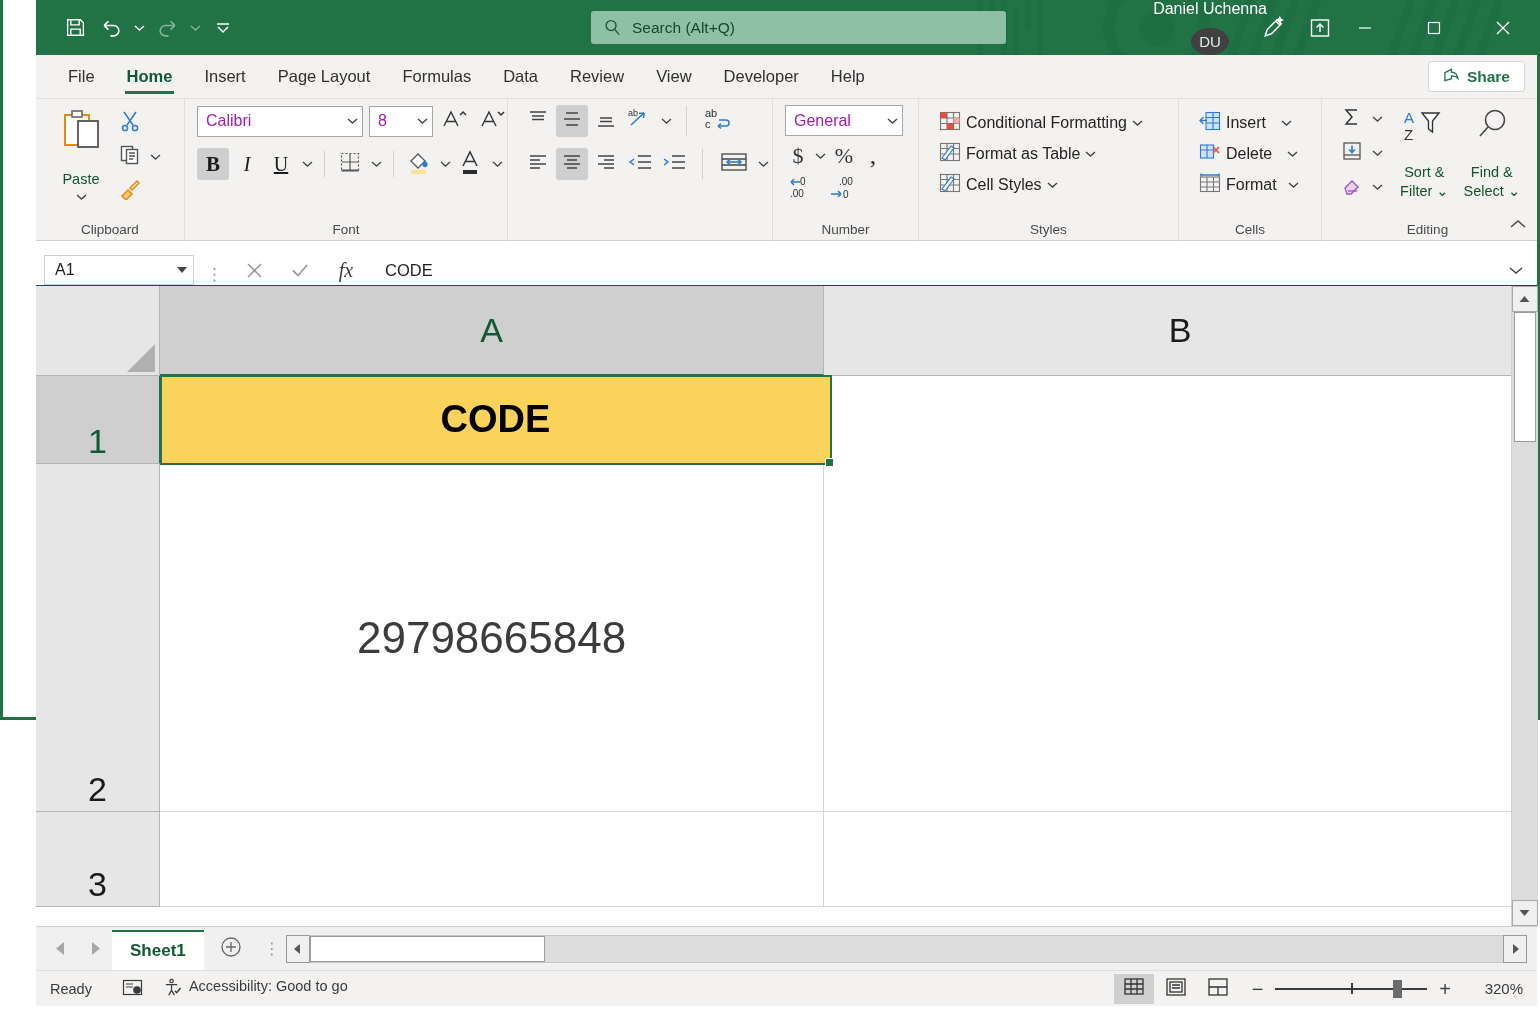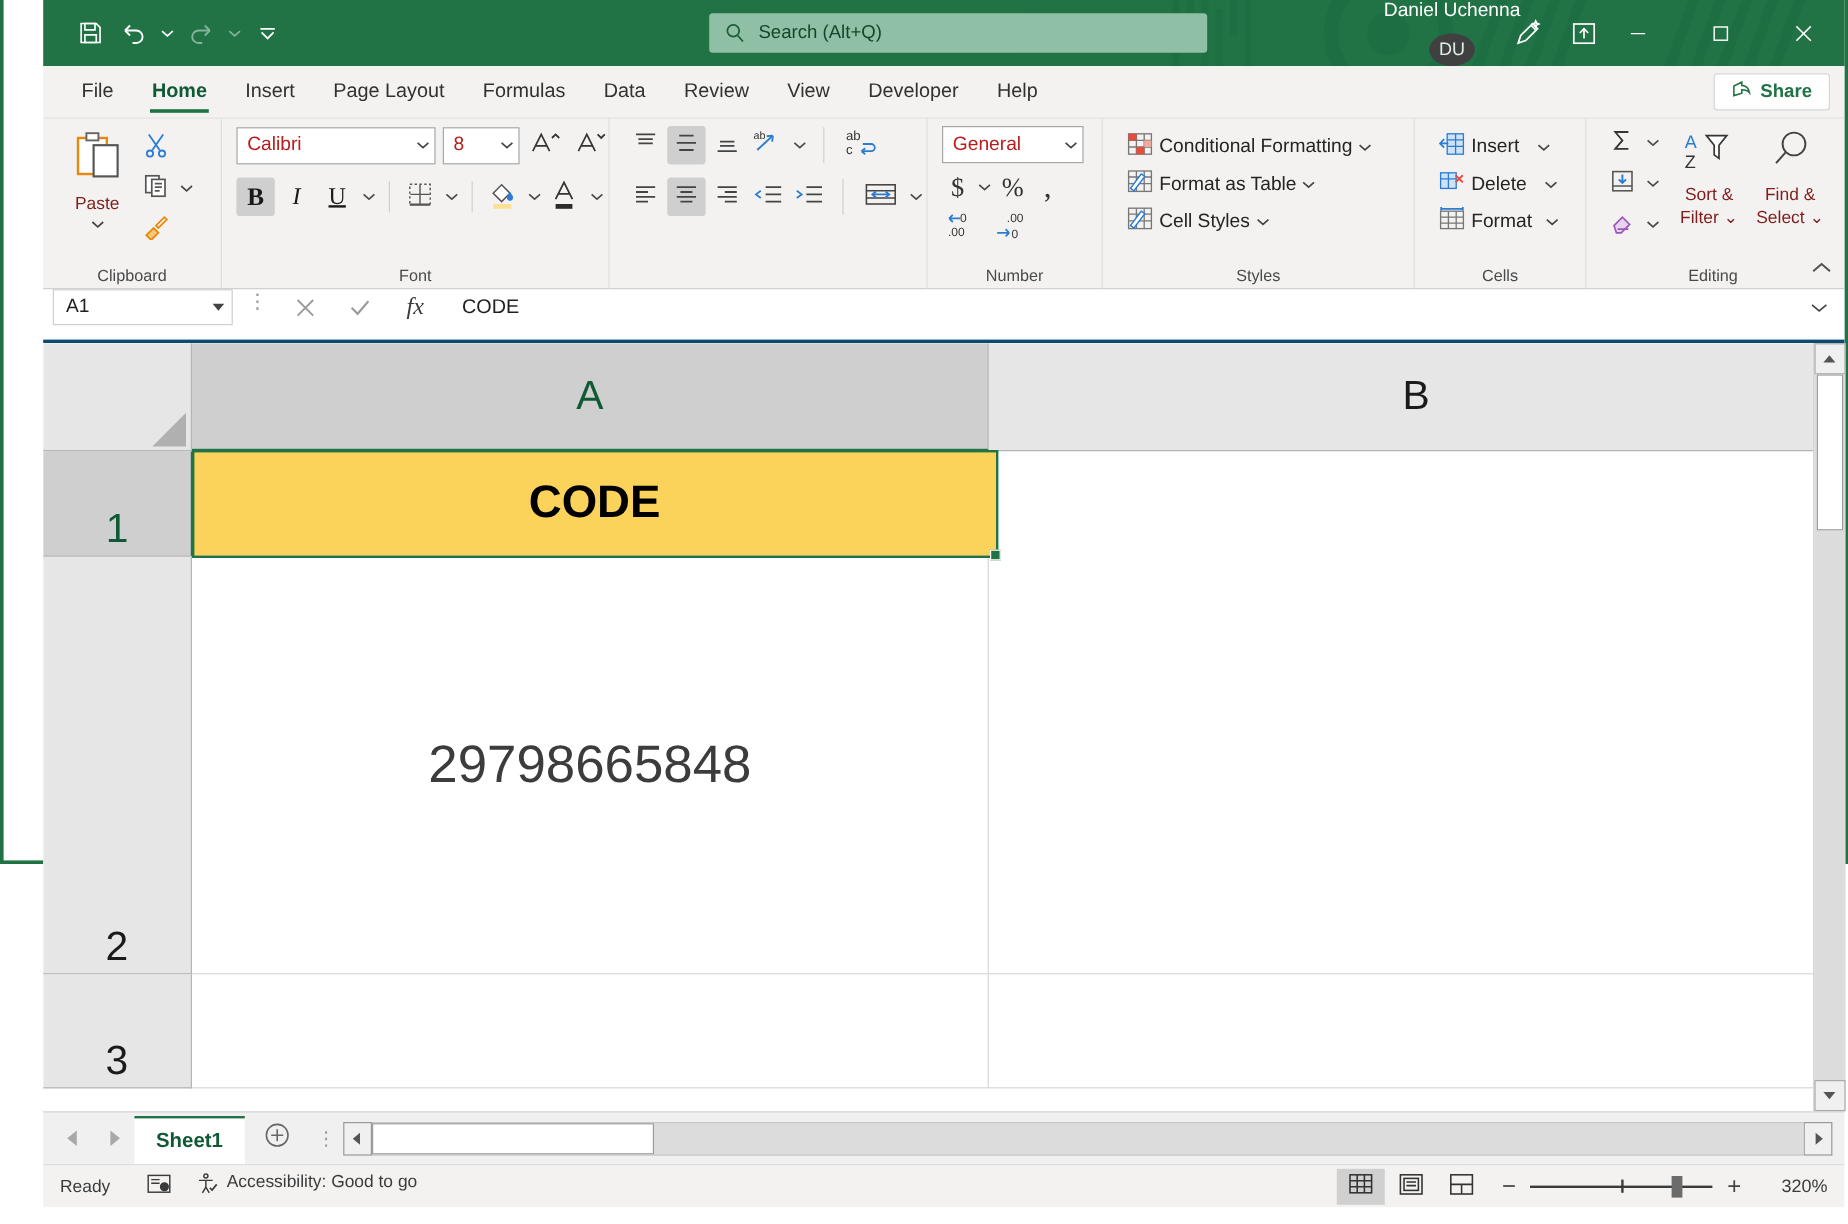--- a/index.html
+++ b/index.html
@@ -107,44 +107,44 @@
   .rgroup + .rgroup { border-left: 1px solid #e1dfdd; }
   .rgroup-body { flex: 1; display: flex; align-items: flex-start; padding: 6px 7px 0 7px; }
   .rgroup-label {
     height: 24px; font-size: 13.5px; color: #4a4a4a;
     display: flex; align-items: center; justify-content: center; position: relative;
   }
   .bigbtn {
     display: flex; flex-direction: column; align-items: center; justify-content: flex-start;
     width: 66px; cursor: pointer; border-radius: 3px; padding-top: 4px;
   }
-  .bigbtn .lbl { font-size: 14.5px; color: #7f1d1d; margin-top: 2px; }
+  .bigbtn .lbl { font-size: 14.5px; color: #14532d; margin-top: 12px; }
   .smbtn {
     display: flex; align-items: center; justify-content: center;
     width: 32px; height: 32px; cursor: pointer; border-radius: 3px;
   }
   .smbtn.on { background: #cfcfcf; }
   .chev { width: 16px; display:flex; align-items:center; justify-content:center; cursor:pointer; color:#4a4a4a;}
   .combo {
     background: #fff; border: 1px solid #a6a6a6; height: 31px;
     display: flex; align-items: center; padding: 0 4px 0 8px;
-    font-size: 16px; color: #b91c1c; cursor: pointer; justify-content: space-between;
+    font-size: 16px; color: #a21caf; cursor: pointer; justify-content: space-between;
   }
   .rowline { display: flex; align-items: center; gap: 1px; }
   .txtbtn {
     display: flex; align-items: center; gap: 5px; height: 31px; padding: 0 6px;
     font-size: 16px; color: #252423; cursor: pointer; border-radius: 3px;
   }
   .stack { display: flex; flex-direction: column; gap: 2px; }
   .collapse-rib { position: absolute; right: 10px; bottom: 6px; cursor: pointer; color: #505050; }
 
   
   .formulabar {
-    height: 45px; background: #fff; display: flex; align-items: flex-start;
-    border-bottom: 3px solid #0c4a6e; padding: 0 8px; gap: 8px;
+    height: 45px; background: #fff; display: flex; align-items: flex-end;
+    border-bottom: 1px solid #0c4a6e; padding: 0 8px; gap: 8px;
   }
   .namebox {
     width: 150px; height: 30px; border: 1px solid #d0cece; background: #fff;
     display: flex; align-items: center; padding: 0 6px 0 10px; justify-content: space-between;
     font-size: 16px; color: #201f1e; cursor: pointer;
   }
   .fb-sep { color: #9a9a9a; font-size: 17px; letter-spacing: 0; padding: 0 4px; cursor: pointer;}
   .fb-icon { width: 38px; height: 30px; display: flex; align-items: center; justify-content: center; cursor: pointer; color: #9b9b9b; }
   .fb-icon.fx { color: #3b3b3b; font-style: italic; font-family: "Liberation Serif", serif; font-size: 20px; }
   .fb-input {

